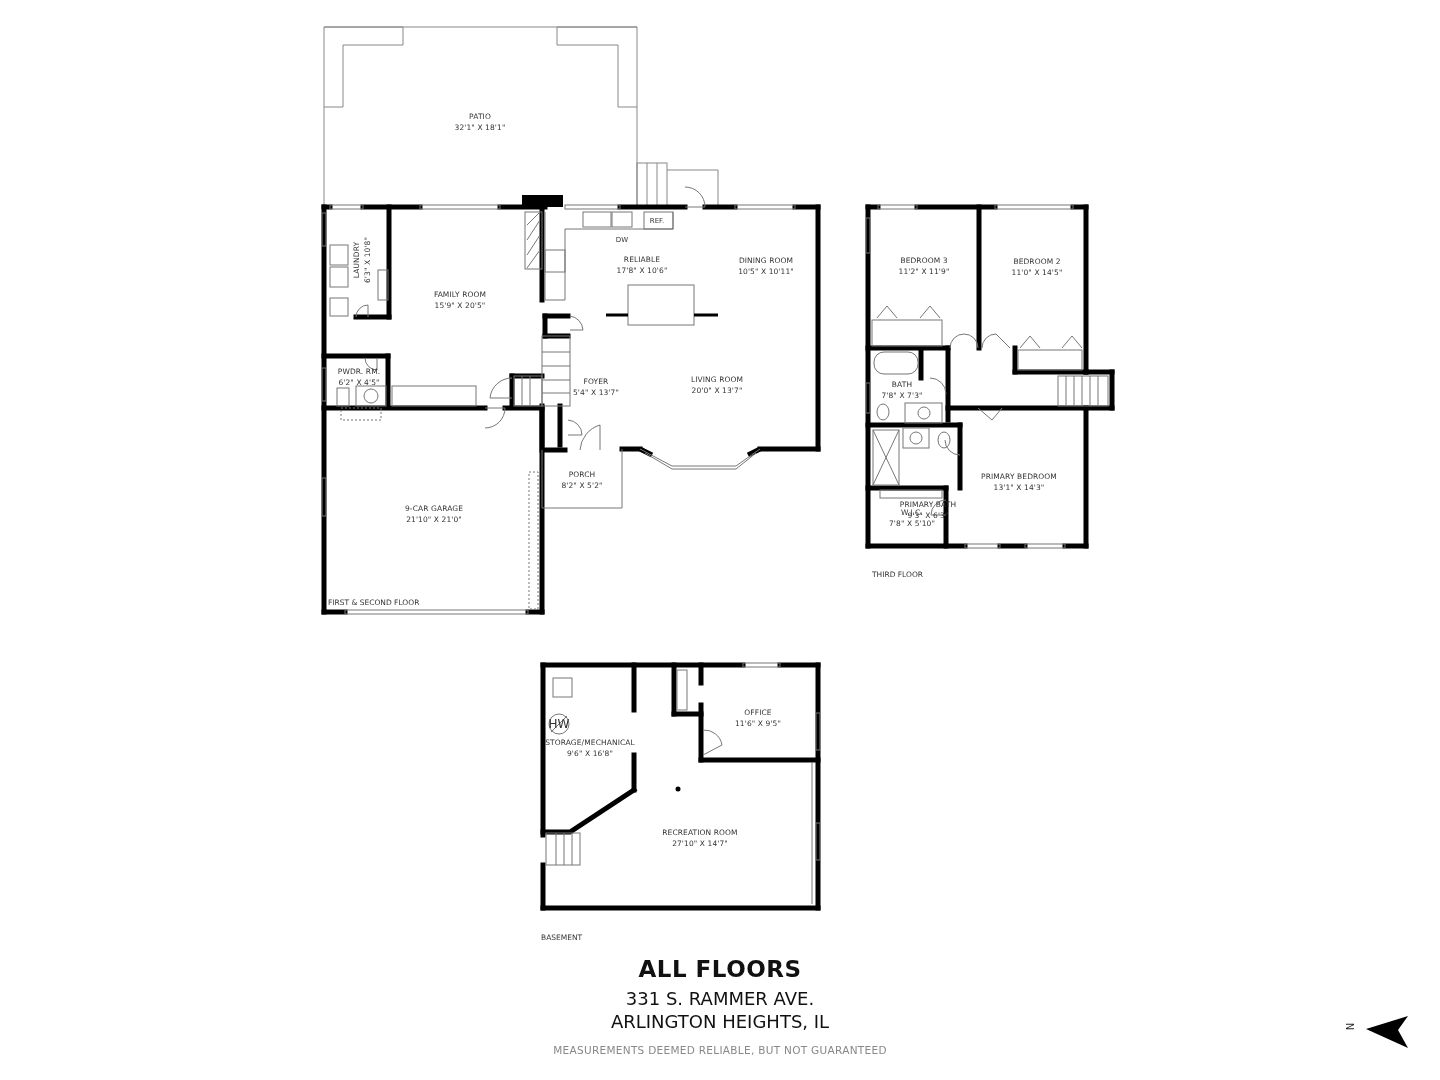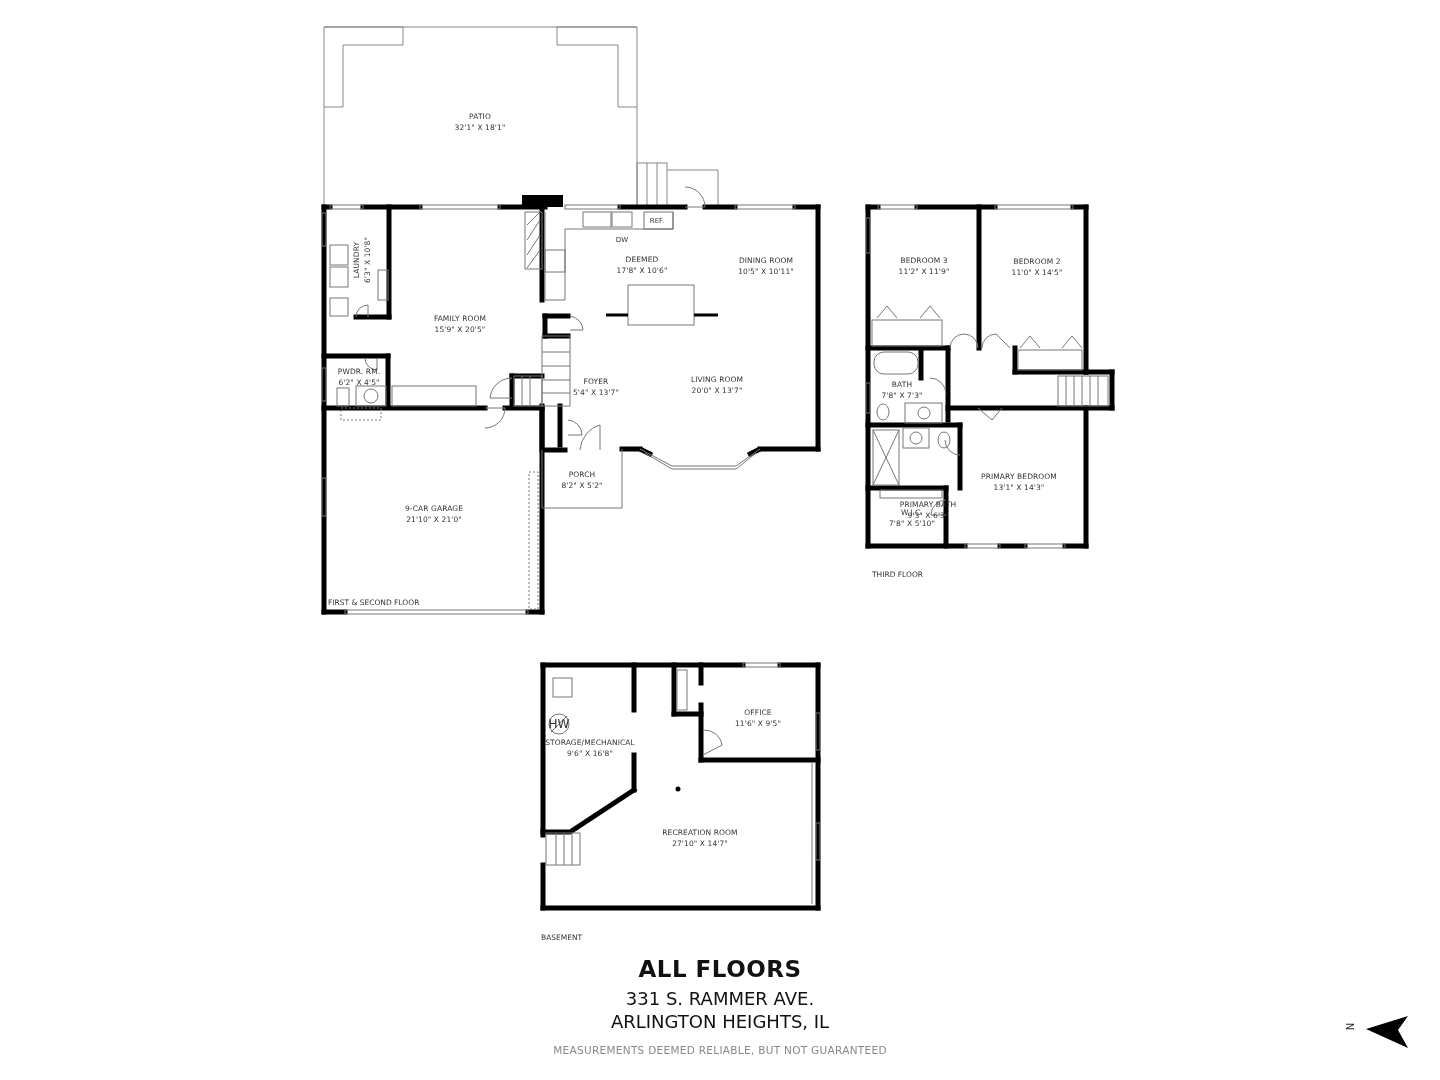--- a/index.html
+++ b/index.html
@@ -265,30 +265,30 @@
 </svg>
 
 <div class="room-label" style="left:480px;top:122px;">
   <span class="nm">PATIO</span>
   <span class="dim">32'1" X 18'1"</span>
 </div>
 <div class="room-label vertical" style="left:362px;top:260px;">
   <span class="nm">LAUNDRY</span>
   <span class="dim">6'3" X 10'8"</span>
 </div>
-<div class="room-label" style="left:460px;top:300px;margin-top:24px;">
+<div class="room-label" style="left:460px;top:300px;">
   <span class="nm">FAMILY ROOM</span>
   <span class="dim">15'9" X 20'5"</span>
 </div>
 <div class="room-label" style="left:359px;top:377px;">
   <span class="nm">PWDR. RM.</span>
   <span class="dim">6'2" X 4'5"</span>
 </div>
 <div class="room-label" style="left:642px;top:265px;">
-  <span class="nm">DEEMED</span>
+  <span class="nm">RELIABLE</span>
   <span class="dim">17'8" X 10'6"</span>
 </div>
 <div class="room-label" style="left:766px;top:266px;">
   <span class="nm">DINING ROOM</span>
   <span class="dim">10'5" X 10'11"</span>
 </div>
 <div class="room-label" style="left:596px;top:387px;">
   <span class="nm">FOYER</span>
   <span class="dim">5'4" X 13'7"</span>
 </div>

